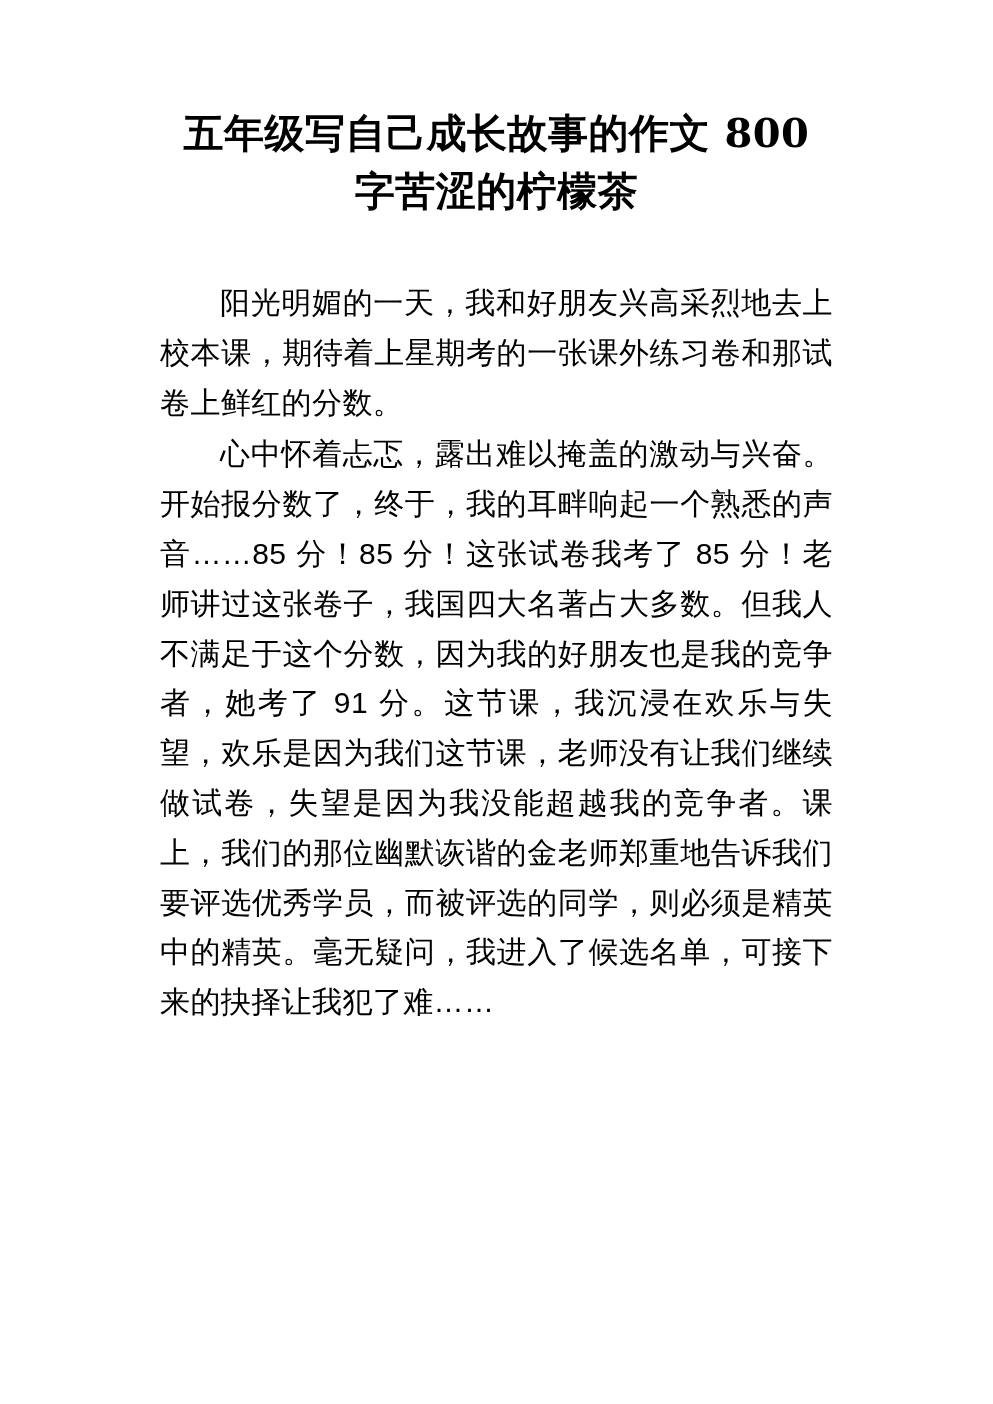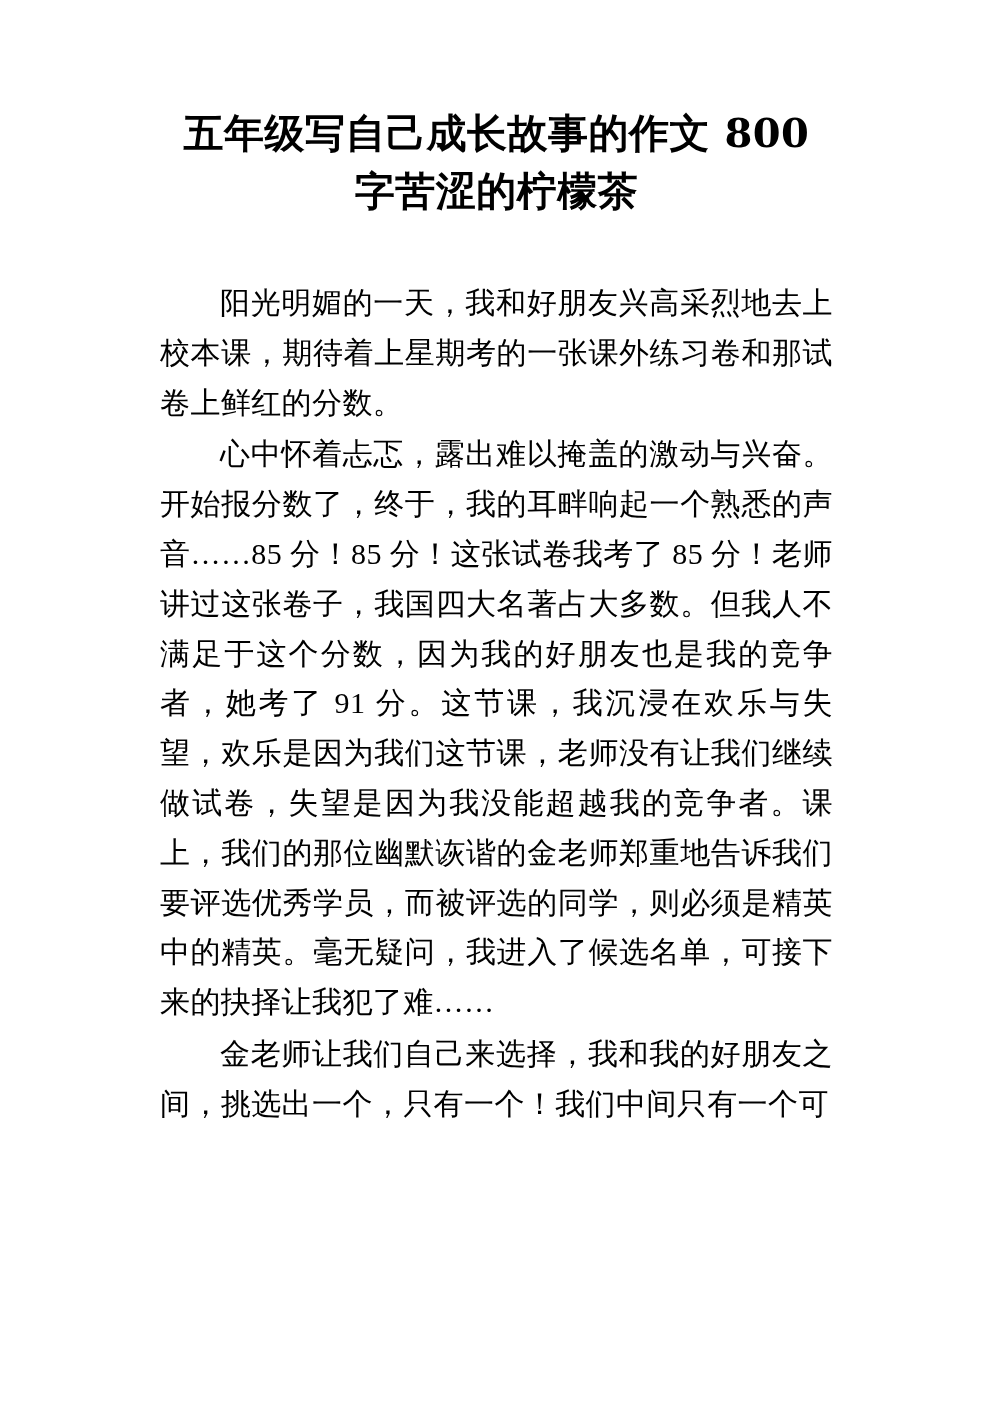--- a/index.html
+++ b/index.html
@@ -26,21 +26,21 @@
     font-family: "DejaVu Serif", "Liberation Serif", serif;
     font-weight: 700;
     font-size: 40px;
     line-height: 1.45;
     text-align: center;
     letter-spacing: 0.5px;
     margin: 0 0 58px 0;
     padding: 0 6px;
   }
   .body-text {
-    font-family: Liberation Serif, serif;
+    font-family: Liberation Sans, sans-serif;
     font-size: 30px;
     line-height: 1.66;
     text-align: justify;
     text-justify: inter-ideograph;
     letter-spacing: 0.4px;
     margin: 0;
   }
   .body-text p {
     margin: 0 0 2px 0;
     text-indent: 2em;
@@ -49,16 +49,15 @@
 </head>
 <body>
 
 <div class="page">
 
   <h1 class="doc-title">五年级写自己成长故事的作文 800 字苦涩的柠檬茶</h1>
 
   <div class="body-text">
     <p>阳光明媚的一天，我和好朋友兴高采烈地去上校本课，期待着上星期考的一张课外练习卷和那试卷上鲜红的分数。</p>
     <p>心中怀着忐忑，露出难以掩盖的激动与兴奋。开始报分数了，终于，我的耳畔响起一个熟悉的声音……85 分！85 分！这张试卷我考了 85 分！老师讲过这张卷子，我国四大名著占大多数。但我人不满足于这个分数，因为我的好朋友也是我的竞争者，她考了 91 分。这节课，我沉浸在欢乐与失望，欢乐是因为我们这节课，老师没有让我们继续做试卷，失望是因为我没能超越我的竞争者。课上，我们的那位幽默诙谐的金老师郑重地告诉我们要评选优秀学员，而被评选的同学，则必须是精英中的精英。毫无疑问，我进入了候选名单，可接下来的抉择让我犯了难……</p>
-    <p>金老师让我们自己来选择，我和我的好朋友之间，挑选出一个，只有一个！我们中间只有一个可</p>
   </div>
 
 </div>
 
 </body></html>

